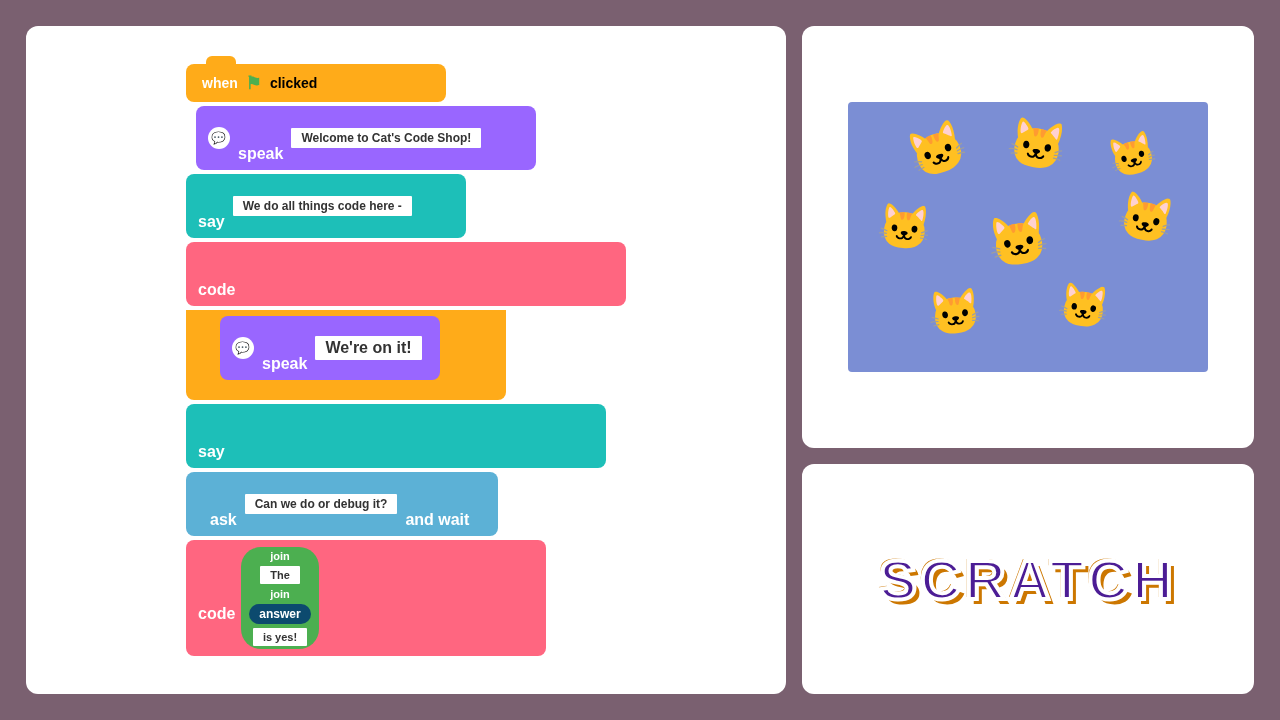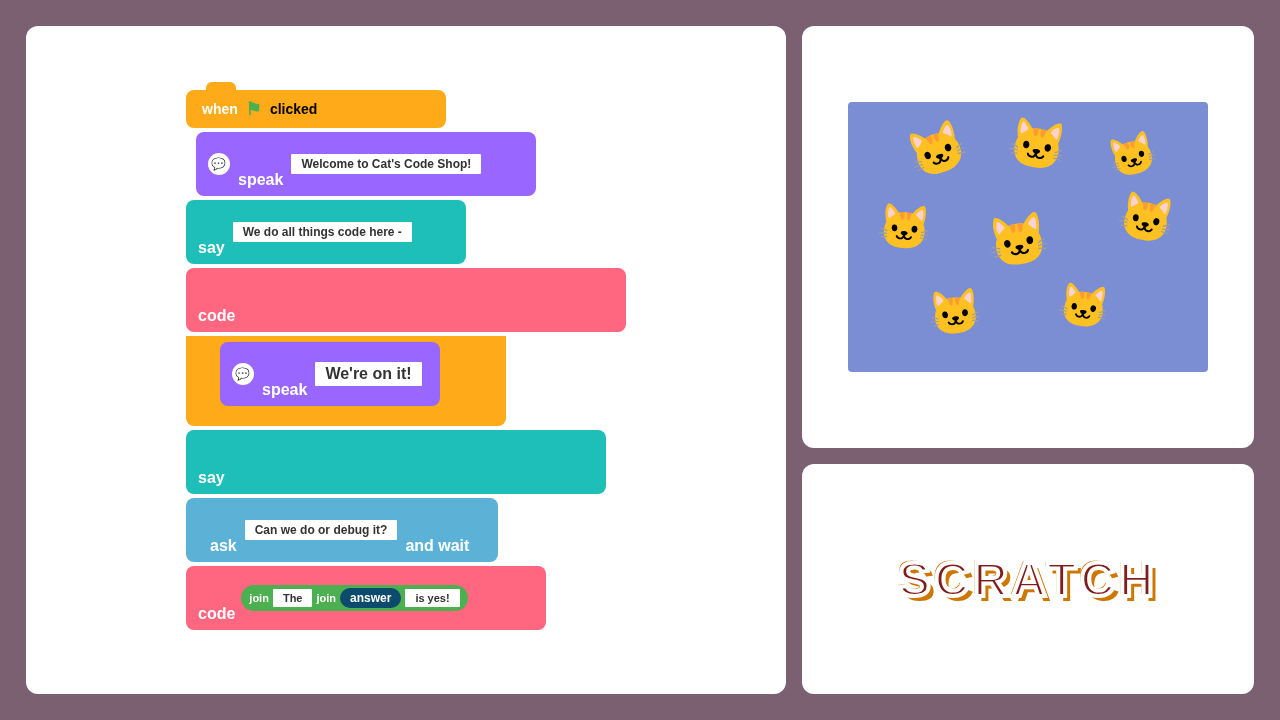--- a/index.html
+++ b/index.html
@@ -204,20 +204,21 @@
     }
     .join-block {
       background: #4CAF50;
       border-radius: 20px;
       padding: 3px 8px;
       color: white;
       font-size: 12px;
       display: inline-flex;
       align-items: center;
       gap: 4px;
+      flex-direction: column;
     }
     .answer-block {
       background: #0c4a6e;
       border-radius: 20px;
       padding: 3px 10px;
       color: white;
       font-size: 12px;
     }
     
     .scratch-logo {
@@ -329,19 +330,19 @@
         <span style="position:absolute;top:30px;left:260px;font-size:40px;transform:rotate(-15deg);">🐱</span>
         <span style="position:absolute;top:100px;left:30px;font-size:44px;transform:rotate(5deg);">🐱</span>
         <span style="position:absolute;top:110px;left:140px;font-size:50px;transform:rotate(-8deg);">🐱</span>
         <span style="position:absolute;top:90px;left:270px;font-size:46px;transform:rotate(12deg);">🐱</span>
         <span style="position:absolute;top:185px;left:80px;font-size:44px;transform:rotate(-5deg);">🐱</span>
         <span style="position:absolute;top:180px;left:210px;font-size:42px;transform:rotate(8deg);">🐱</span>
       </div>
     </div>
 
     <div class="right-bottom">
-      <div class="scratch-logo" style="font-size:48px;font-weight:900;color:#7f1d1d;font-family:'Arial Black',sans-serif;
+      <div class="scratch-logo" style="font-size:56px;font-weight:900;color:#4c1d95;font-family:'Arial Black',sans-serif;
            -webkit-text-stroke: 4px white;
            text-shadow: 5px 5px 0 #CC7700, -2px -2px 0 #CC7700;
            letter-spacing:4px;">SCRATCH</div>
     </div>
   </div>
 </div>
 
 </body></html>

